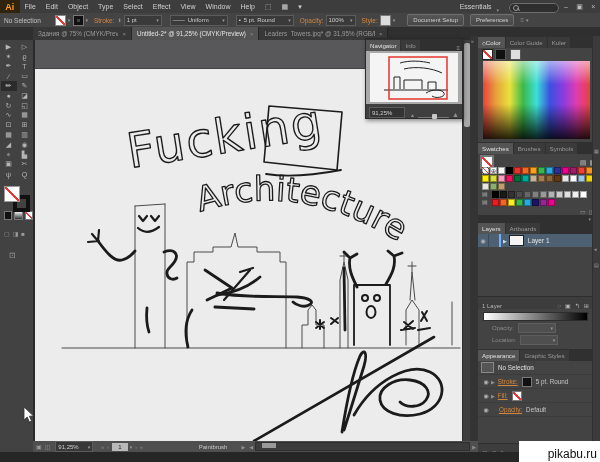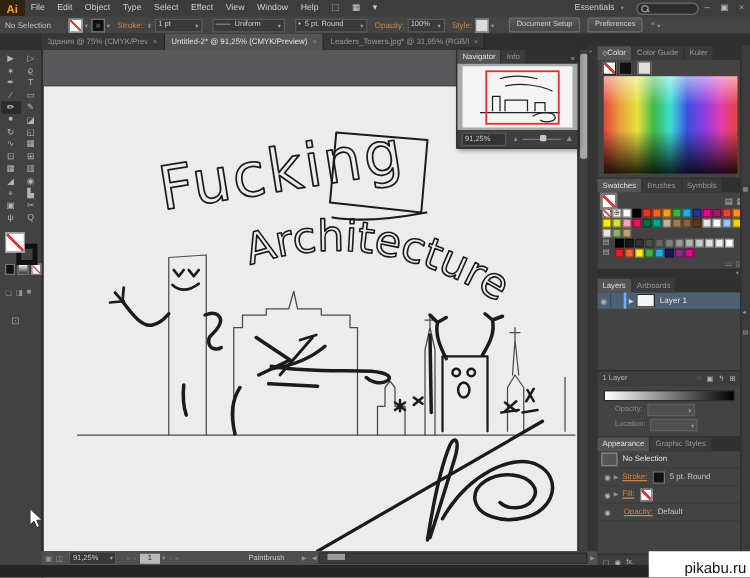--- a/index.html
+++ b/index.html
@@ -1,19 +1,19 @@
 <!DOCTYPE html>
 <html><head>
 <meta charset="utf-8">
 <style>
   html,body{margin:0;padding:0}
   body{width:600px;height:462px;position:relative;overflow:hidden;
        font-family:"Liberation Sans",sans-serif;background:#262626;color:#c8c8c8;}
   .abs{position:absolute}
-  .row{display:flex;align-items:center}
+  .row{display:flex;align-items:flex-end}
   .f5{font-size:5px}.f6{font-size:6px}.f7{font-size:7px}
   .dim{color:#8f8f8f}
   
   .menubar{left:0;top:0;width:600px;height:13px;background:#3d3d3d;border-bottom:1px solid #333;}
   .ailogo{width:20px;height:13px;background:#30240f;color:#ff9c2e;font-weight:bold;font-size:9px;
           display:flex;align-items:center;justify-content:center}
   .menu{padding:0 5px;font-size:7px;color:#cfcfcf;line-height:13px}
   .winbtn{width:14px;text-align:center;font-size:7px;color:#bdbdbd;line-height:13px}
   .searchpill{width:46px;height:8px;border:1px solid #6d6d6d;border-radius:5px;background:#2e2e2e;
               display:flex;align-items:center;padding-left:3px}

